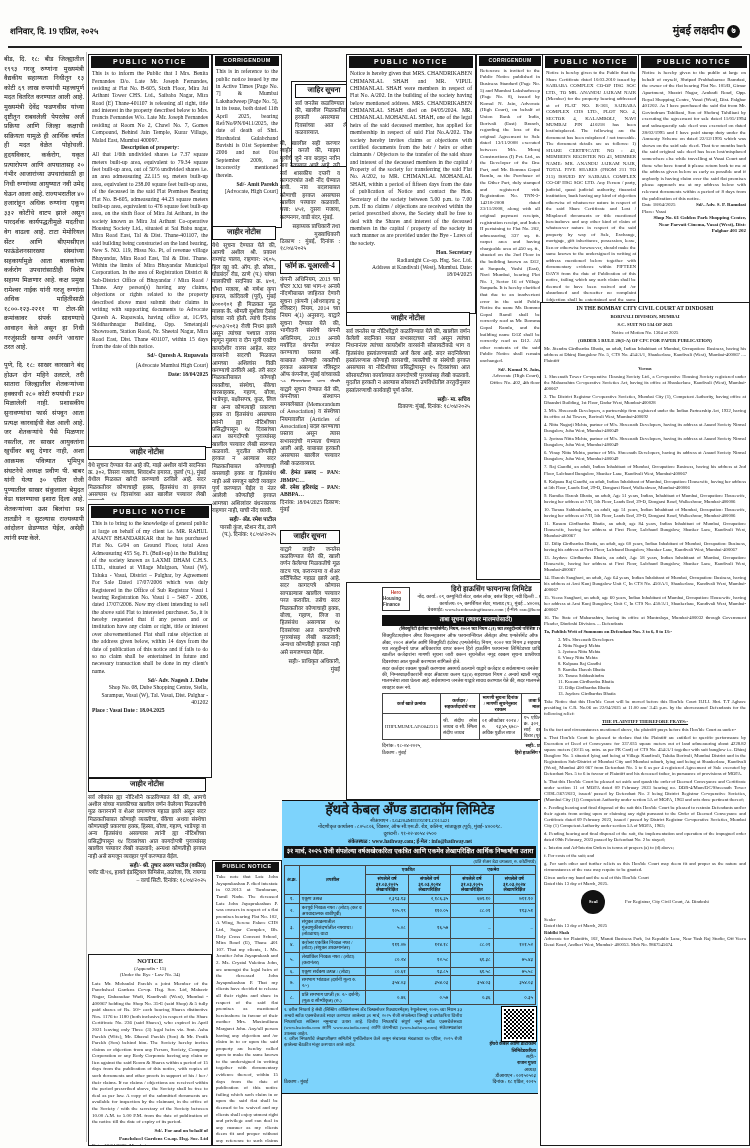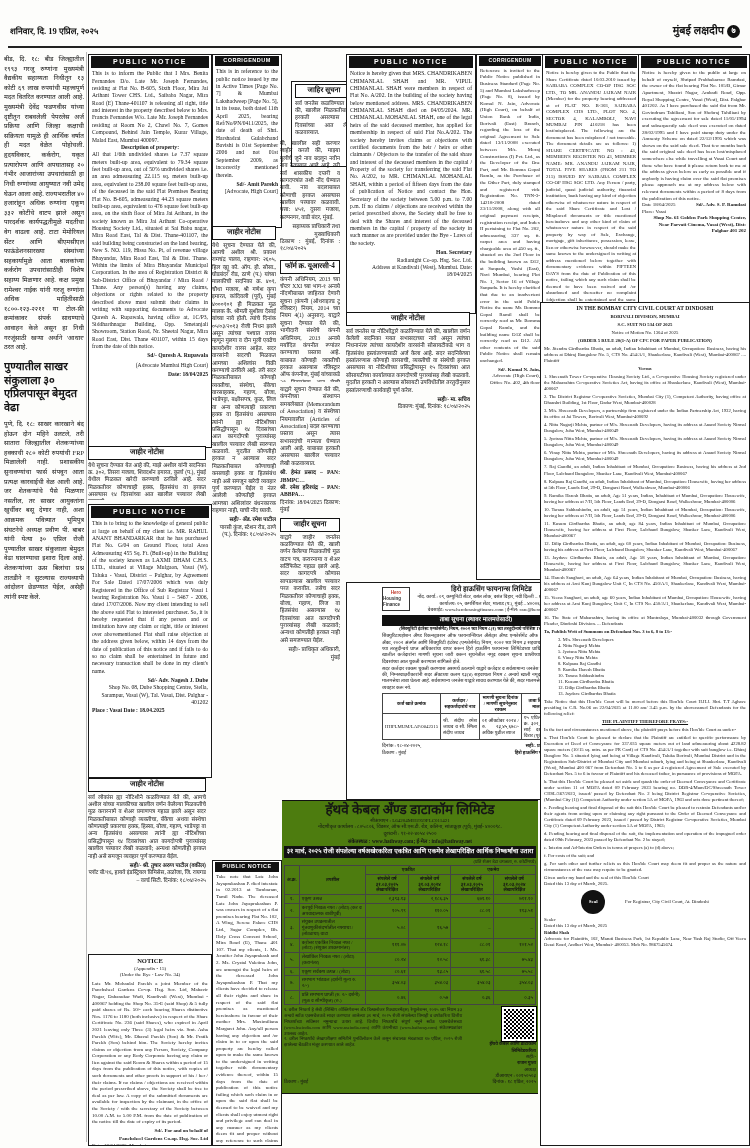--- a/index.html
+++ b/index.html
@@ -44,21 +44,20 @@
     <span>मुंबई लक्षदीप</span><span class="masthead-circle">७</span>
   </div>
   <div class="rule" style="left:8px;top:46px;width:734px;height:1.5px;"></div>
   <div class="vline" style="left:86px;top:52px;height:1090px;"></div>
 
   <div class="blk" style="left:4px;top:54px;width:80px;height:1088px;">
     <div>
       <div class="artbody">बीड, दि. १८: बीड जिल्ह्यातील १९९३ गरजू रुग्णांना मुख्यमंत्री वैद्यकीय सहाय्यता निधीतून १३ कोटी ६९ लाख रुपयांची महत्त्वपूर्ण मदत वितरित करण्यात आली आहे. मुख्यमंत्री देवेंद्र फडणवीस यांच्या दृष्टीतून राबवलेली पेपरलेस अर्ज प्रक्रिया आणि जिल्हा कक्षाची सक्रियता यामुळे ही आर्थिक वर्षात ही मदत वेळेत पोहोचली. हृदयविकार, कर्करोग, यकृत प्रत्यारोपण आणि अपघातासह २० गंभीर आजारांच्या उपचारांसाठी हा निधी रुग्णांच्या आयुष्यात नवी उमेद घेऊन आला आहे. राज्यभरातील ४० हजारांहून अधिक रुग्णांना एकूण ३३२ कोटींचे वाटप झाले असून पारदर्शक कार्यपद्धतीमुळे मदतीचा वेग वाढला आहे. टाटा मेमोरियल सेंटर आणि बीएमसीएल फाऊंडेशनसारख्या संस्थांच्या सहकार्यामुळे आता बालकांच्या कर्करोग उपचारांसाठीही विशेष सहाय्य मिळणार आहे. कक्ष प्रमुख रामेश्वर नाईक यांनी गरजू रुग्णांना अधिक माहितीसाठी १८००-१२३-२२११ या टोल-फ्री क्रमांकावर संपर्क साधण्याचे आवाहन केले असून हा निधी गरजूंसाठी खऱ्या अर्थाने 'आधार' ठरत आहे.</div>
     </div>
     <div style="margin-top:8px;">
-      <div class="arthead">पुण्यातील साखर संकुलाला ३० एप्रिलपासून बेमुदत वेढा</div>
       <div class="artbody">पुणे, दि. १८: साखर कारखाने बंद होऊन दोन महिने उलटले, तरी सातारा जिल्ह्यातील शेतकऱ्यांच्या हक्काची २८० कोटी रुपयांची FRP मिळालेली नाही. प्रशासकीय सुनावण्यांचा फार्स संपवून आता प्रत्यक्ष कारवाईची वेळ आली आहे. जर शेतकऱ्यांचे पैसे मिळणार नसतील, तर साखर आयुक्तांना खुर्चीवर बसू देणार नाही, अशा आक्रमक पवित्र्यात भूमिपुत्र संघटनेचे अध्यक्ष प्रवीण पी. बाबर यांनी येत्या ३० एप्रिल रोजी पुण्यातील साखर संकुलाला बेमुदत वेढा घालण्याचा इशारा दिला आहे. शेतकऱ्यांच्या ऊस बिलांचा प्रश्न तातडीने न सुटल्यास राज्यव्यापी आंदोलन छेडण्यात येईल, असेही त्यांनी स्पष्ट केले.</div>
     </div>
   </div>
 
   <div class="blk box" style="left:88px;top:54px;width:116px;height:388px;">
     <div class="pnhead">PUBLIC NOTICE</div>
     <div>This is to inform the Public that I Mrs. Benita Fernandes D/o. Late Mr. Joseph Fernandes, residing at Flat No. B-605, Sixth Floor, Mira Jai Arihant Tower CHS. Ltd., Saibaba Nagar, Mira Road (E) Thane-401107 is releasing all right, title and interest in the property described below to Mrs. Francis Fernandes W/o. Late Mr. Joseph Fernandes residing at Room No 2, Chawl No. 7, Gomes Compound, Behind Jain Temple, Kurar Village, Malad East, Mumbai 400097.</div>
     <div class="ctr b">Description of property:</div>
     <div>All that 1/6th undivided shares i.e 7.37 square meters built-up area, equivalent to 79.34 square feet built-up area, out of 50% undivided shares i.e. an area admeasuring 22.115 sq. meters built-up area, equivalent to 238.00 square feet built-up area, of the deceased in the said Flat Premises Bearing Flat No. B-605, admeasuring 44.23 square meters built-up area, equivalent to 476 square feet built-up area, on the sixth floor of Mira Jai Arihant, in the society known as Mira Jai Arihant Co-operative Housing Society Ltd., situated at Sai Baba nagar, Mira Road East, Tal &amp; Dist. Thane-401107, the said building being constructed on the land bearing, New S. NO. 119, Hissa No. Pt, of revenue village Bhayandar, Mira Road East, Tal &amp; Dist. Thane. Within the limits of Mira Bhayandar Municipal Corporation. In the area of Registration District &amp; Sub-District Office of Bhayandar / Mira Road / Thane. Any person(s) having any claims, objections or rights related to the property described above must submit their claims in writing with supporting documents to Advocate Quresh A. Rupawala, having office at, 1C/P3, Siddharthnagar Building, Opp. Smetanjali Showroom, Station Road, Nr. Sheetal Nagar, Mira Road East, Dist. Thane 401107, within 15 days from the date of this notice.</div>
     <div class="sig">Sd/- Quresh A. Rupawala</div>
@@ -133,21 +132,21 @@
     <div>कंपनी अधिनियम, 2013 च्या चॅप्टर XXI च्या भाग-१ अन्वये नोंदणीबाबत जाहिरात देणारी सूचना [कंपनी (ऑथराइज्ड टू रजिस्टर) नियम, 2014 च्या नियम 4(1) अनुसार]. याद्वारे सूचना देण्यात येते की, भागीदारी संस्थेचे कंपनी अधिनियम, 2013 अन्वये मर्यादित कंपनीत रूपांतर करण्याचा प्रस्ताव आहे. याबाबत कोणाही व्यक्तीची हरकत असल्यास रजिस्ट्रार ऑफ कंपनीज, मुंबई यांच्याकडे २१ दिवसांच्या आत लेखी स्वरुपात कळवावी.</div>
   </div>
 
   <div class="blk" style="left:280px;top:386px;width:60px;height:128px;">
     <div>याद्वारे सूचना देण्यात येते की, कंपनीच्या संस्थापन समयलेखात (Memorandum of Association) व संस्थेच्या नियमावलीत (Articles of Association) बदल करण्याचा प्रस्ताव असून त्यास सभासदांची मान्यता घेण्यात आली आहे. याबाबत हरकती असल्यास खालील पत्त्यावर लेखी कळवाव्यात.</div>
     <div class="b" style="margin-top:2px">श्री. हेमंत प्रसाद – PAN: JBMPC…</div>
     <div class="b">श्री. रमेश हरिश्चंद्र – PAN: ABBPA…</div>
     <div>दिनांक: 18/04/2025   ठिकाण: मुंबई</div>
   </div>
 
-  <div class="blk" style="left:280px;top:518px;width:60px;height:278px;">
+  <div class="blk" style="left:280px;top:530px;width:60px;height:278px;">
     <div class="mhead">जाहीर सूचना</div>
     <div>याद्वारे जाहीर जनतेस कळविण्यात येते की, खाली वर्णन केलेल्या मिळकतीचे मूळ वाटप पत्र, करारनामा व शेअर सर्टिफिकेट गहाळ झाले आहे. सदर कागदपत्रे कोणास सापडल्यास खालील पत्त्यावर परत करावीत. तसेच सदर मिळकतीवर कोणाचाही हक्क, बोजा, गहाण, लिज वा हितसंबंध असल्यास १४ दिवसांच्या आत कागदोपत्री पुराव्यांसह लेखी कळवावे; अन्यथा कोणतीही हरकत नाही असे समजण्यात येईल.</div>
     <div class="sig" style="font-weight:normal">सही/- प्राधिकृत अधिकारी, मुंबई</div>
   </div>
 
   <div class="blk box" style="left:346px;top:54px;width:122px;height:254px;">
     <div class="pnhead">PUBLIC NOTICE</div>
     <div>Notice is hereby given that MRS. CHANDRIKABEN CHIMANLAL SHAH and MR. VIPUL CHIMANLAL SHAH were members in respect of Flat No. A/202. In the building of the society having below mentioned address. MRS. CHANDRIKABEN CHIMANLAL SHAH died on 04/05/2024. MR. CHIMANLAL MOHANLAL SHAH, one of the legal heirs of the said deceased member, has applied for membership in respect of said Flat No.A/202. The society hereby invites claims or objections with certified documents from the heir / heirs or other claimants / Objectors to the transfer of the said share and interest of the deceased members in the capital / Property of the society for transferring the said Flat No. A/202, to MR. CHIMANLAL MOHANLAL SHAH, within a period of fifteen days from the date of publication of Notice and contact the Hon. Secretary of the society between 5.00 p.m. to 7.00 p.m. If no claims / objections are received within the period prescribed above, the Society shall be free to deal with the Shares and interest of the deceased members in the capital / property of the society in such manner as are provided under the Bye - Laws of the society.</div>
     <div class="sig">Hon. Secretary</div>
     <div style="text-align:right">Radianight Co-op. Hsg. Soc. Ltd.</div>
@@ -222,21 +221,21 @@
         <div>दिनांक : १८-०४-२०२५,</div>
         <div>ठिकाण : मुंबई</div>
       </div>
       <div style="text-align:right">
         <div class="b">सही/- प्राधिकृत अधिकारी,</div>
         <div class="b">हिरो हाऊसिंग फायनान्स लिमिटेड</div>
       </div>
     </div>
   </div>
 
-  <div class="blk" style="left:282px;top:800px;width:252px;height:288px;border-top:1.5px solid #111;border-bottom:1.5px solid #111;padding:2px 2px;background:#4d7c0f;">
+  <div class="blk" style="left:282px;top:800px;width:252px;height:288px;border-top:1.5px solid #111;border-bottom:1.5px solid #111;padding:2px 2px;background:#7dd3fc;">
     <div class="ctr b" style="font-size:13.5px;line-height:1.1">हॅथवे केबल अँण्ड डाटाकॉम लिमिटेड</div>
     <div class="ctr" style="font-size:5px">सीआयएन : L64204MH1959PLC011421</div>
     <div class="ctr" style="font-size:5px">नोंदणीकृत कार्यालय : ८०५/८०६, विंडसर, ऑफ सी.एस.टी. रोड, कलिना, सांताक्रूझ (पूर्व), मुंबई- ४०००९८.</div>
     <div class="ctr" style="font-size:5px"><span>दूरध्वनी : ९१-२२-४०५४ २५००</span></div>
     <div class="ctr b" style="font-size:5.2px">संकेतस्थळ : www.hathway.com; ई-मेल : info@hathway.net</div>
     <div class="pnhead" style="letter-spacing:0;font-size:6.4px;margin:2px 0 1px">३१ मार्च, २०२५ रोजी संपलेल्या वर्षअखेरकरिता एकत्रित आणि एकमेव लेखापरिक्षित आर्थिक निष्कर्षांचा उतारा</div>
     <div style="text-align:right;font-size:4.6px">(प्रति शेअर डेटा वगळता, रु. कोटींमध्ये)</div>
     <table class="ftable">
       <thead>
         <tr>

